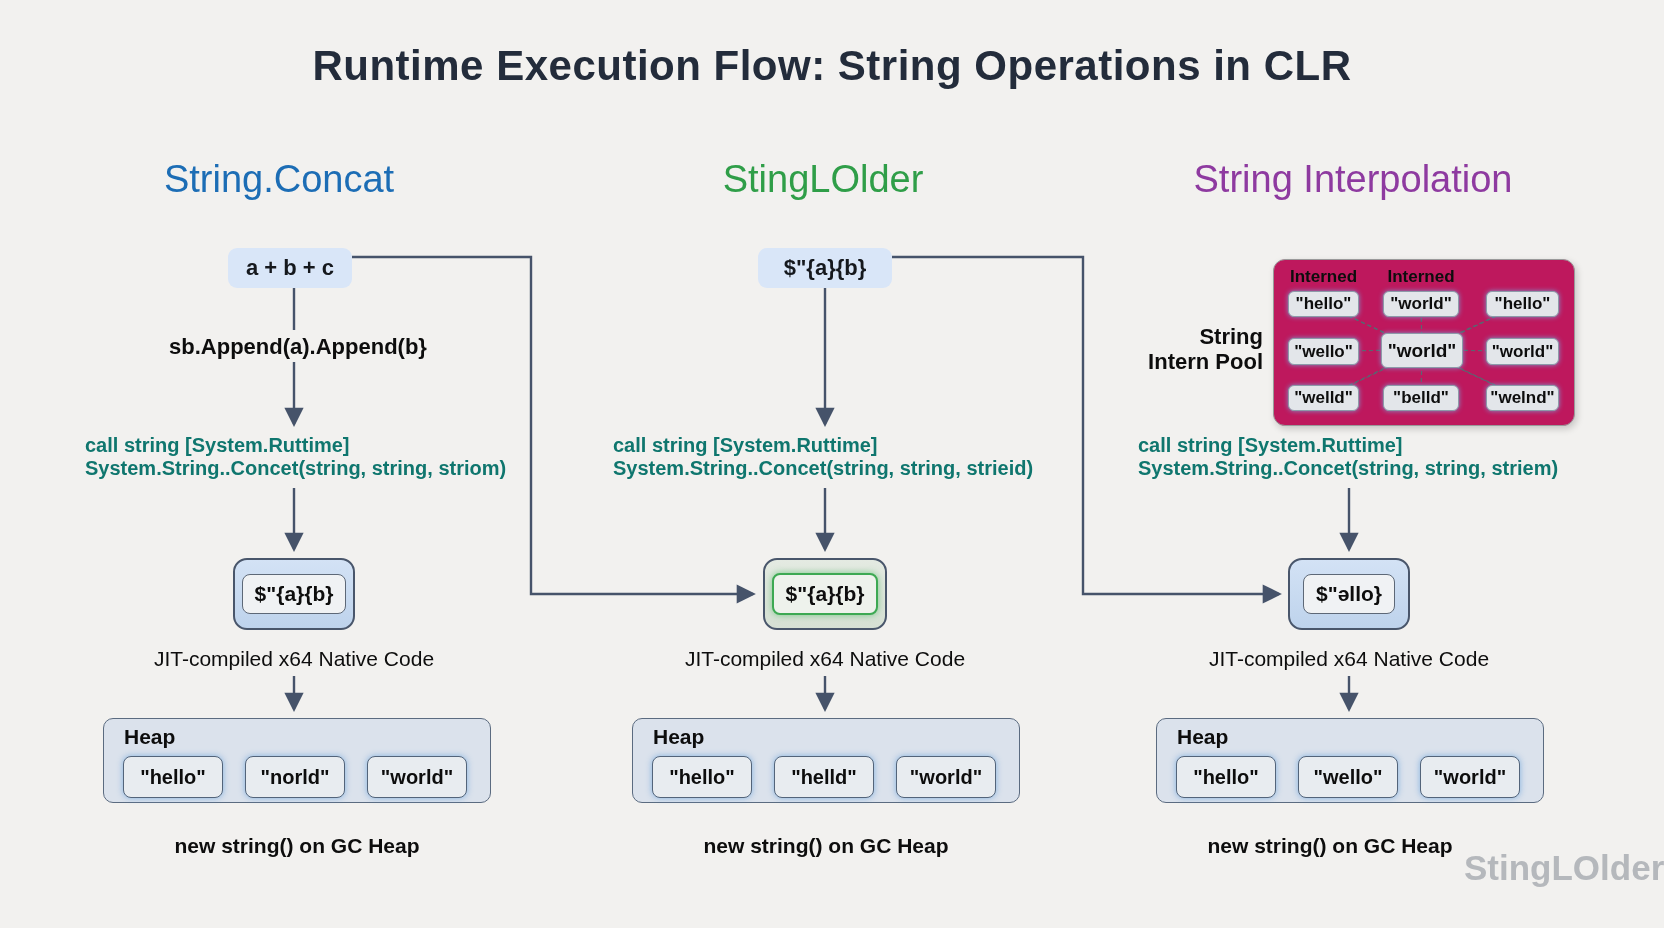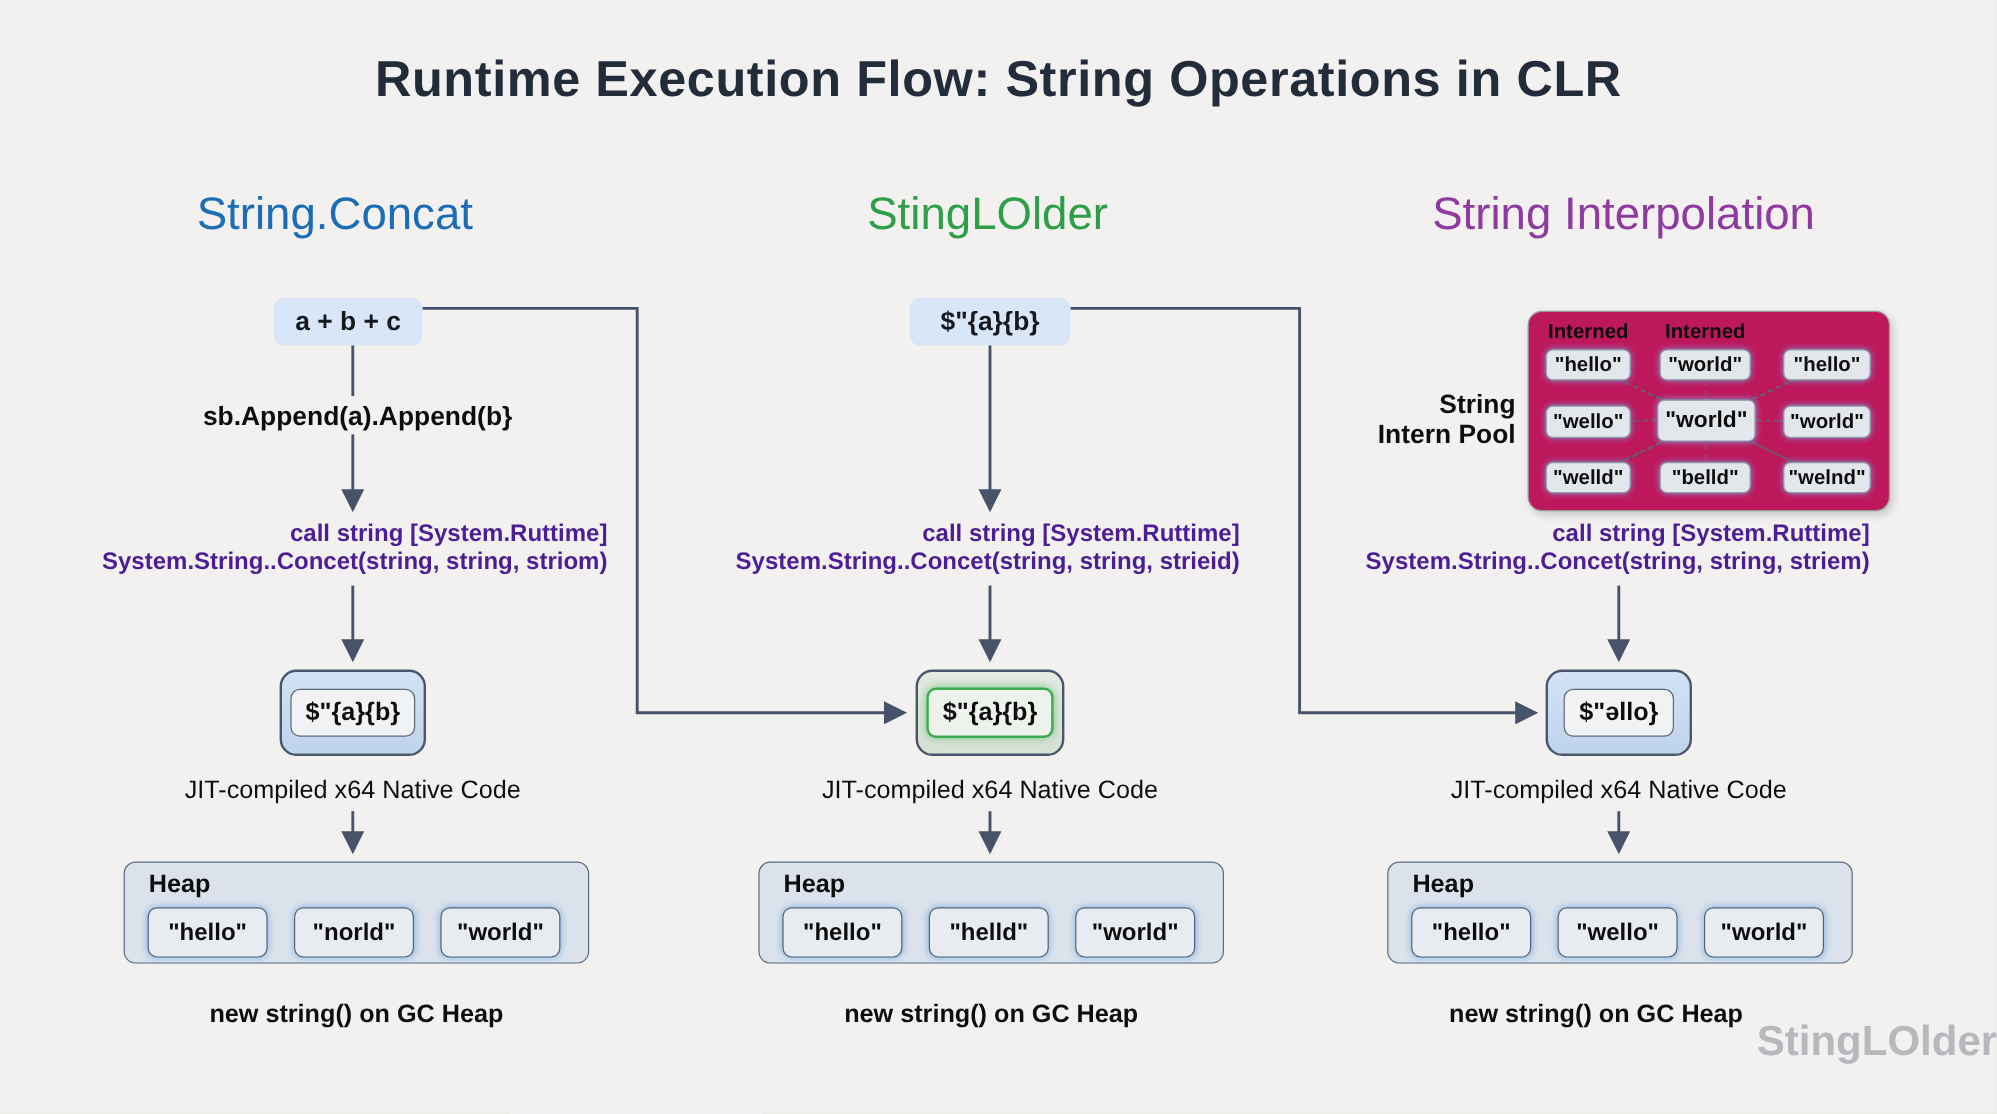--- a/index.html
+++ b/index.html
@@ -24,21 +24,21 @@
     position:absolute;top:248px;height:40px;border-radius:9px;
     background:#d9e6f8;display:flex;align-items:center;justify-content:center;
     font-size:22px;font-weight:bold;color:#15181d;
   }
   .step-text{
     position:absolute;transform:translateX(-50%);white-space:nowrap;
     font-size:22px;font-weight:bold;color:#0d0d0d;
   }
   .call-text{
     position:absolute;top:434px;font-size:20px;font-weight:bold;line-height:23px;
-    color:#4c1d95;white-space:nowrap;text-align:right;
+    color:#0f766e;white-space:nowrap;
   }
   .jit-outer{
     position:absolute;top:558px;height:72px;border-radius:14px;
     border:2px solid #49566b;display:flex;align-items:center;justify-content:center;
     box-sizing:border-box;
   }
   .jit-blue{background:linear-gradient(180deg,#d3e2f5 0%,#bed3ec 100%);}
   .jit-greenwrap{background:linear-gradient(180deg,#e4eae2 0%,#d6e0d4 100%);}
   .jit-inner{
     border-radius:8px;padding:7px 12px;font-size:21px;font-weight:bold;color:#0d0d0d;

